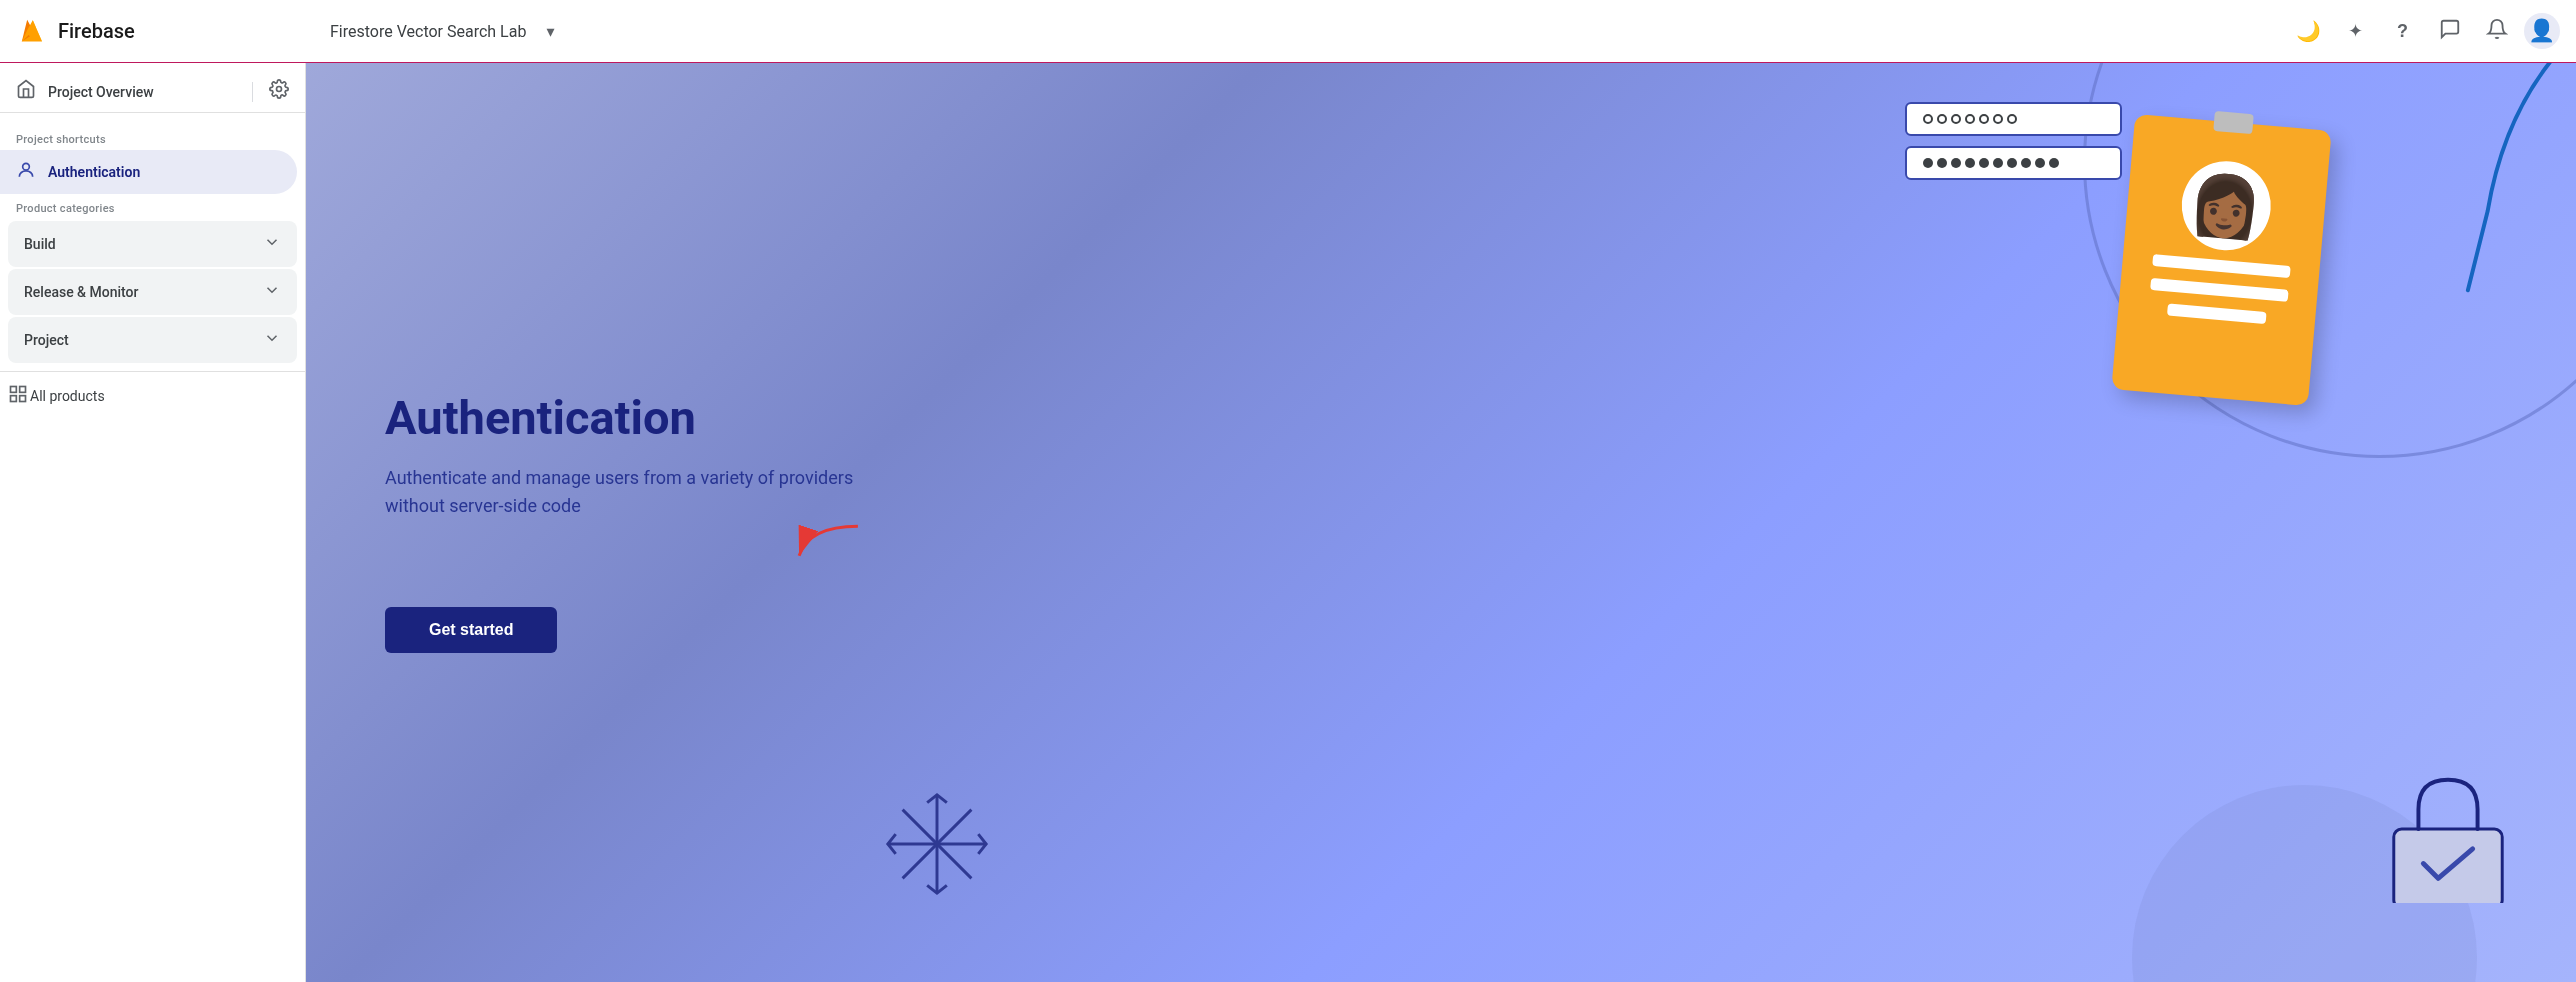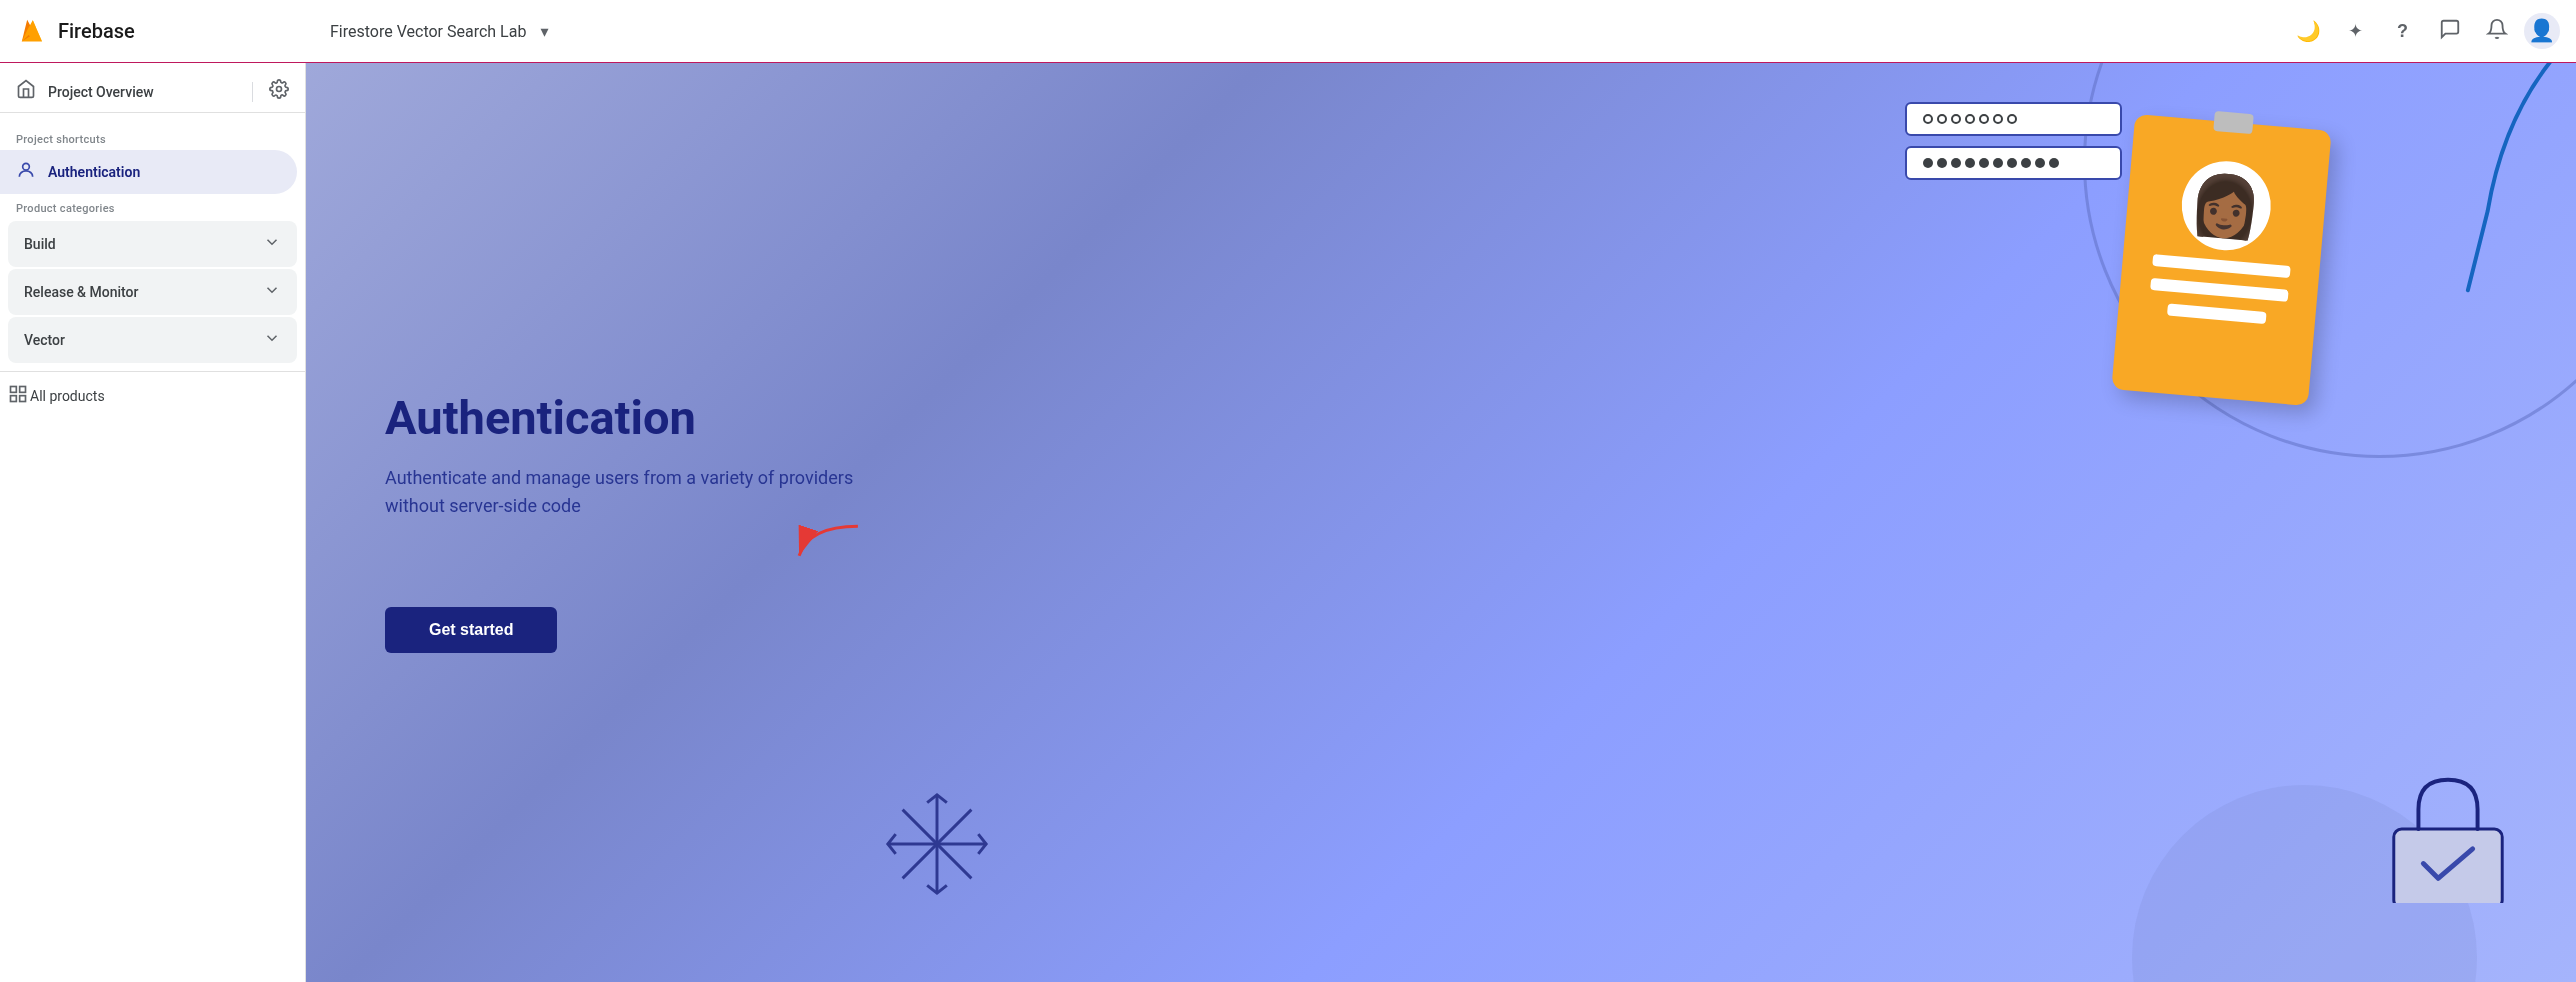--- a/index.html
+++ b/index.html
@@ -35,21 +35,21 @@
     }
     .topbar-middle {
       flex: 1;
       display: flex;
       align-items: center;
       padding-left: 8px;
     }
     .project-selector {
       display: flex;
       align-items: center;
-      gap: 14px;
+      gap: 20px;
       cursor: pointer;
       font-size: 16px;
       color: #3c4043;
       font-weight: 400;
     }
     .project-selector .chevron {
       color: #5f6368;
     }
     .topbar-actions {
       display: flex;
@@ -484,21 +484,21 @@
       <span>Release &amp; Monitor</span>
       <span class="chevron-icon">
         <svg width="18" height="18" viewBox="0 0 24 24" fill="none" stroke="#5f6368" stroke-width="2">
             <polyline points="6 9 12 15 18 9"></polyline>
           </svg>
       </span>
     </div>
 
 
     <div class="sidebar-category-item">
-      <span>Vector</span>
+      <span>Project</span>
       <span class="chevron-icon">
         <svg width="18" height="18" viewBox="0 0 24 24" fill="none" stroke="#5f6368" stroke-width="2">
             <polyline points="6 9 12 15 18 9"></polyline>
           </svg>
       </span>
     </div>
 
     <div class="sidebar-all-products">
       <span class="grid-icon">
         <svg width="20" height="20" viewBox="0 0 24 24" fill="none" stroke="#5f6368" stroke-width="2">

